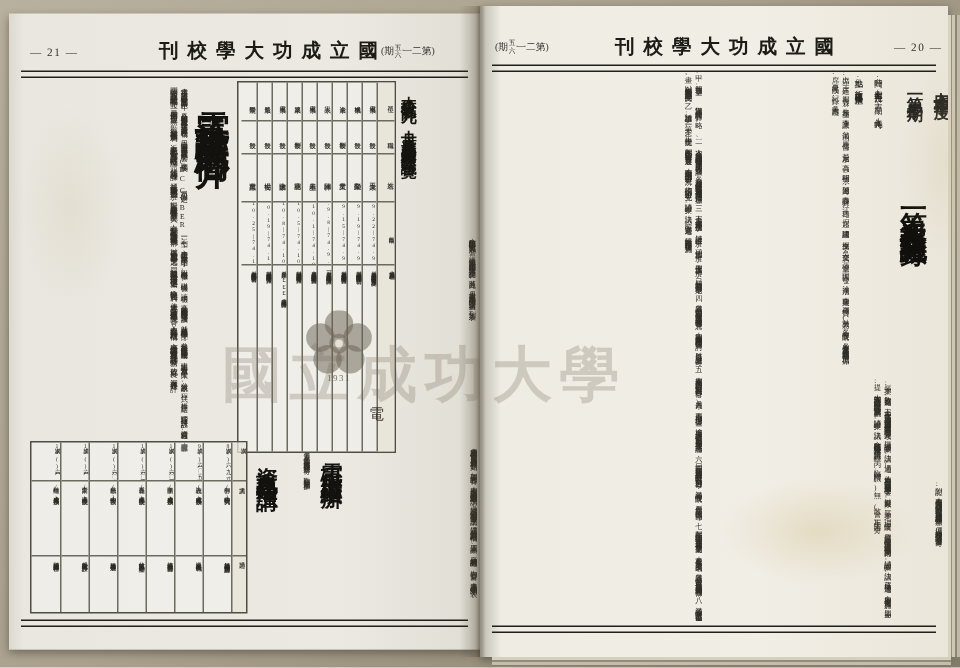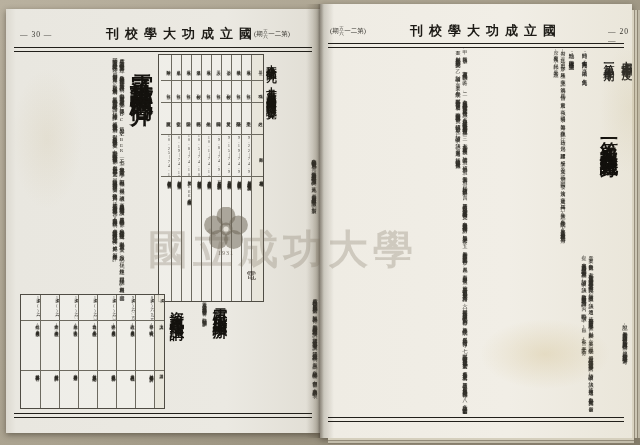--- a/index.html
+++ b/index.html
@@ -53,21 +53,21 @@
 </style>
 </head>
 <body>
 
 <div id="stage">
 
   <div class="edgeR"></div>
   <div class="edgeB"></div>
 
   <div class="page" id="pageL">
-    <div class="hnum" style="left:14px;top:21px;">— 30 —</div>
+    <div class="hnum" style="left:14px;top:21px;">— 21 —</div>
     <div class="htitle" style="left:100px;width:160px;top:16px;">刊校學大功成立國</div>
     <div class="hissue" style="left:248px;top:21px;">
       <span>(期</span>
       <span class="stk">
         <span>五</span>
         <span>六</span>
       </span>
       <span>一二第)</span>
     </div>
     <div class="rule2" style="left:8px;right:8px;top:38px;"></div>
@@ -223,21 +223,21 @@
   <div class="page" id="pageR">
     <div class="hissue" style="left:10px;top:23px;">
       <span>(期</span>
       <span class="stk">
         <span>五</span>
         <span>六</span>
       </span>
       <span>一二第)</span>
     </div>
     <div class="htitle" style="left:90px;width:160px;top:18px;">刊校學大功成立國</div>
-    <div class="hnum" style="left:288px;top:23px;">— 20 —</div>
+    <div class="hnum" style="left:276px;top:23px;">— 20 —</div>
     <div class="rule2" style="left:8px;right:8px;top:39px;"></div>
 
     <div class="vtext" style="left:299px;top:48px;height:78px;font-size:11px;font-weight:bold;letter-spacing:1.5px;">七十四學年度</div>
     <div class="vtext" style="left:281px;top:51px;height:56px;font-size:11px;font-weight:bold;letter-spacing:2px;">第一學期</div>
     <div class="vtext" style="left:277px;top:122px;height:188px;font-size:18px;font-weight:bold;letter-spacing:2.5px;color:#12100c;">第一次敎務會議紀錄</div>
 
     <div class="vtext" style="left:262px;top:44px;height:150px;font-size:5.5px;letter-spacing:.5px;">時間:七十四年九月二日(星期一)上午九時</div>
     <div class="vtext" style="left:249px;top:44px;height:96px;font-size:5.5px;letter-spacing:.5px;">地點:行政大樓三樓會議室</div>
 
     <div class="vflow" style="left:150px;top:42px;width:96px;height:200px;">出席:王廷三 田長霖 朱越生 李克讓 翁鴻山 馬哲儒 黃定加 高強 楊明宗 郭滄海 陳春錦 江吉雄 倪超 譚建國 楊文孚 吳文騰 張烱堂 閔振發 涂永淸 李建興 羅傳賢 林大惠(各學院院長、各學系主任及敎務處各組主任均出席) 主席:夏漢民 紀錄:吳秀惠</div>

